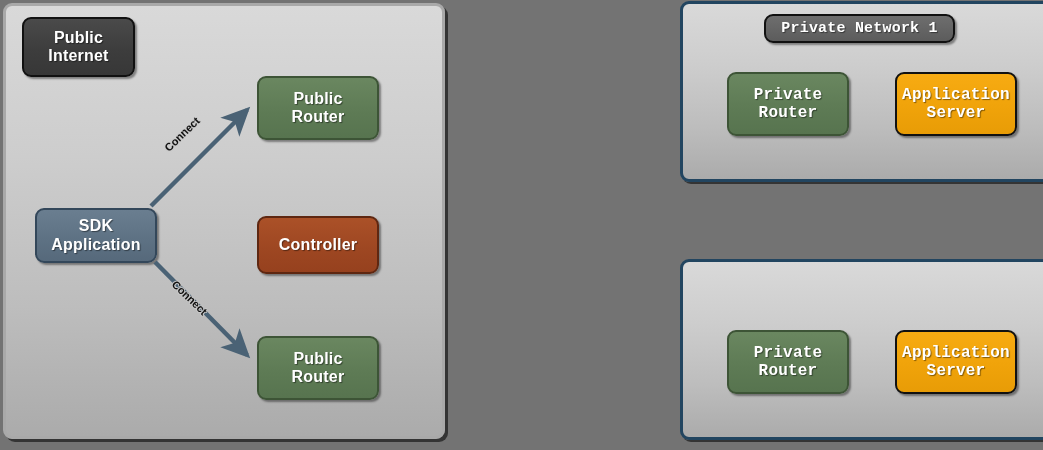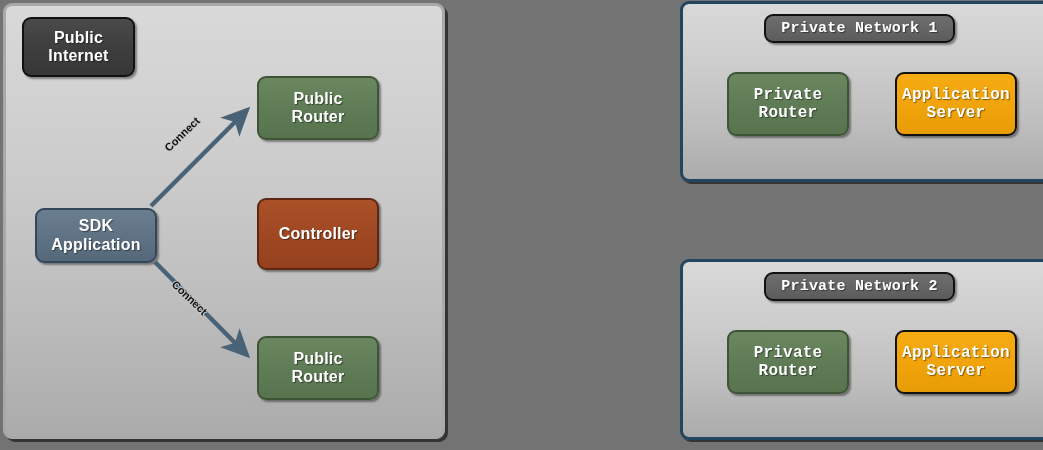--- a/index.html
+++ b/index.html
@@ -98,21 +98,21 @@
   
   .node-orange {
     background: linear-gradient(to bottom, #f7ab12 0%, #f0a30a 55%, #e89c06 100%);
     border: 2px solid #111111;
   }
 
   
   #public-internet   { left: 16px;  top: 11px;  width: 113px; height: 60px; }
   #public-router-1   { left: 251px; top: 70px;  width: 122px; height: 64px; }
   #sdk-application   { left: 29px;  top: 202px; width: 122px; height: 55px; }
-  #controller        { left: 251px; top: 192px; width: 122px; height: 72px; }
+  #controller        { left: 251px; top: 210px; width: 122px; height: 58px; }
   #public-router-2   { left: 251px; top: 330px; width: 122px; height: 64px; }
 
   
   .pn-title    { left: 81px;  top: 10px; width: 191px; height: 29px; }
   .pn-router   { left: 20px;  top: 68px; width: 122px; height: 64px; margin-left: 24px; }
   .pn-server   { left: 212px; top: 68px; width: 122px; height: 64px; }
 
   
   #arrow-layer {
     position: absolute;
@@ -190,21 +190,20 @@
 
     <div class="node node-green pn-router">Private
 Router</div>
 
     <div class="node node-orange pn-server">Application
 Server</div>
   </div>
 
   <div class="panel panel-private panel-private-2">
 
-    <div class="node node-title pn-title">Private Network 2</div>
 
     <div class="node node-green pn-router">Private
 Router</div>
 
     <div class="node node-orange pn-server">Application
 Server</div>
   </div>
 
 </div>
 

